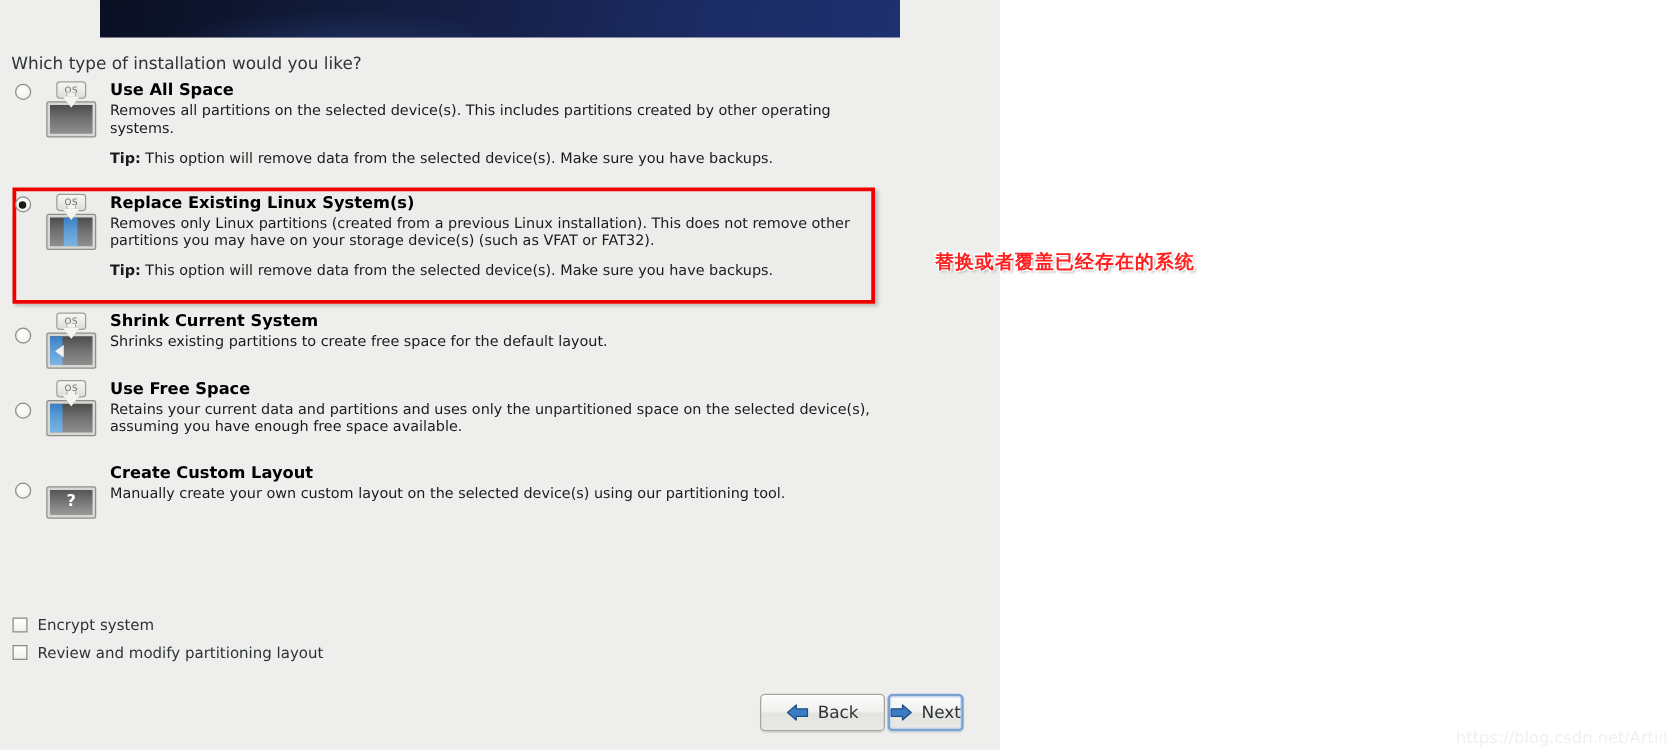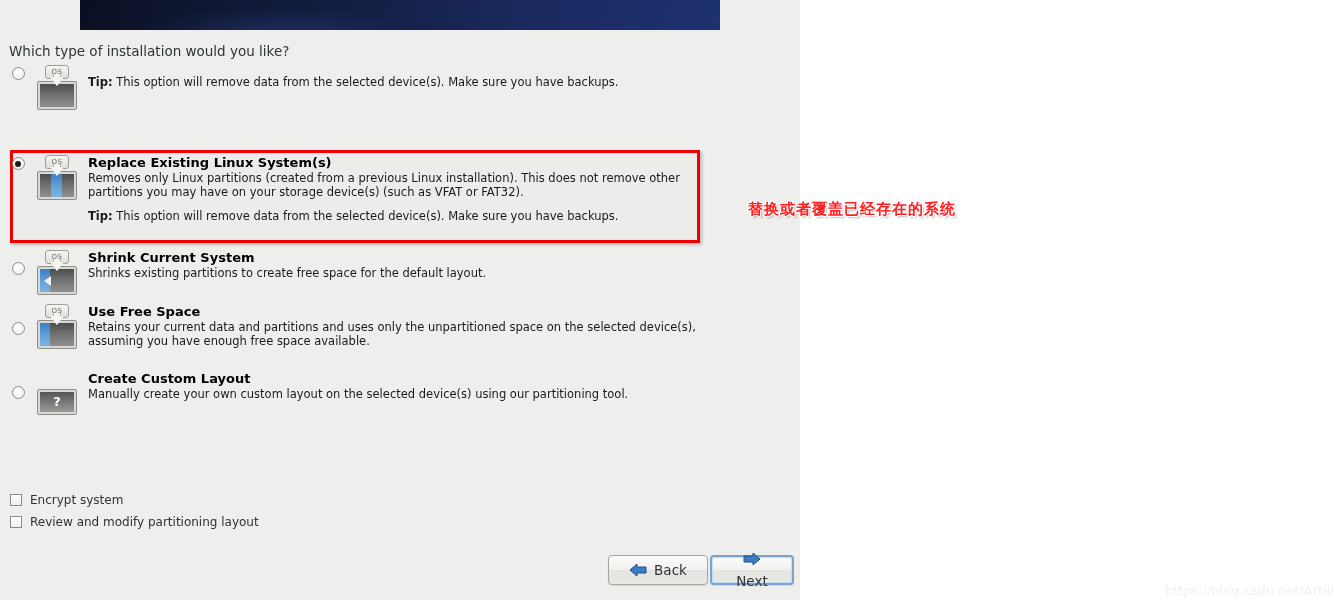--- a/index.html
+++ b/index.html
@@ -226,20 +226,22 @@
         <div class="osicon">
           <div class="tag">OS</div>
           <div class="arrow-stem"></div>
           <div class="arrow"></div>
           <div class="disk">
             <div class="disk-inner"></div>
           </div>
         </div>
       </div>
       <div class="opt-text-col">
+        <p class="opt-title">Use All Space</p>
+        <p class="opt-desc">Removes all partitions on the selected device(s).  This includes partitions created by other operating systems.</p>
         <p class="opt-tip"><b>Tip:</b><span> This option will remove data from the selected device(s).  Make sure you have backups.</span></p>
       </div>
     </div>
 
     <div class="option" style="top:155px;">
       <div class="opt-radio-col">
         <div class="radio checked"></div>
       </div>
       <div class="opt-icon-col">
         <div class="osicon">
@@ -333,21 +335,21 @@
 
     <div class="btn" style="left:608px; top:555px; width:100px;">
       <span class="arrow-ico">
         <svg width="18" height="14" viewBox="0 0 18 14">
           <path d="M8,1 L8,4 L17,4 L17,10 L8,10 L8,13 L1,7 Z" fill="#3c7cc4" stroke="#1f4f86" stroke-width="1" stroke-linejoin="round"></path>
         </svg>
       </span>
       <span>Back</span>
     </div>
 
-    <div class="btn focused" style="left:710px; top:555px; width:84px;flex-direction:column;">
+    <div class="btn focused" style="left:710px; top:555px; width:61px;">
       <span class="arrow-ico">
         <svg width="18" height="14" viewBox="0 0 18 14">
           <path d="M10,1 L10,4 L1,4 L1,10 L10,10 L10,13 L17,7 Z" fill="#3c7cc4" stroke="#1f4f86" stroke-width="1" stroke-linejoin="round"></path>
         </svg>
       </span>
       <span>Next</span>
     </div>
 
   </div>
 

